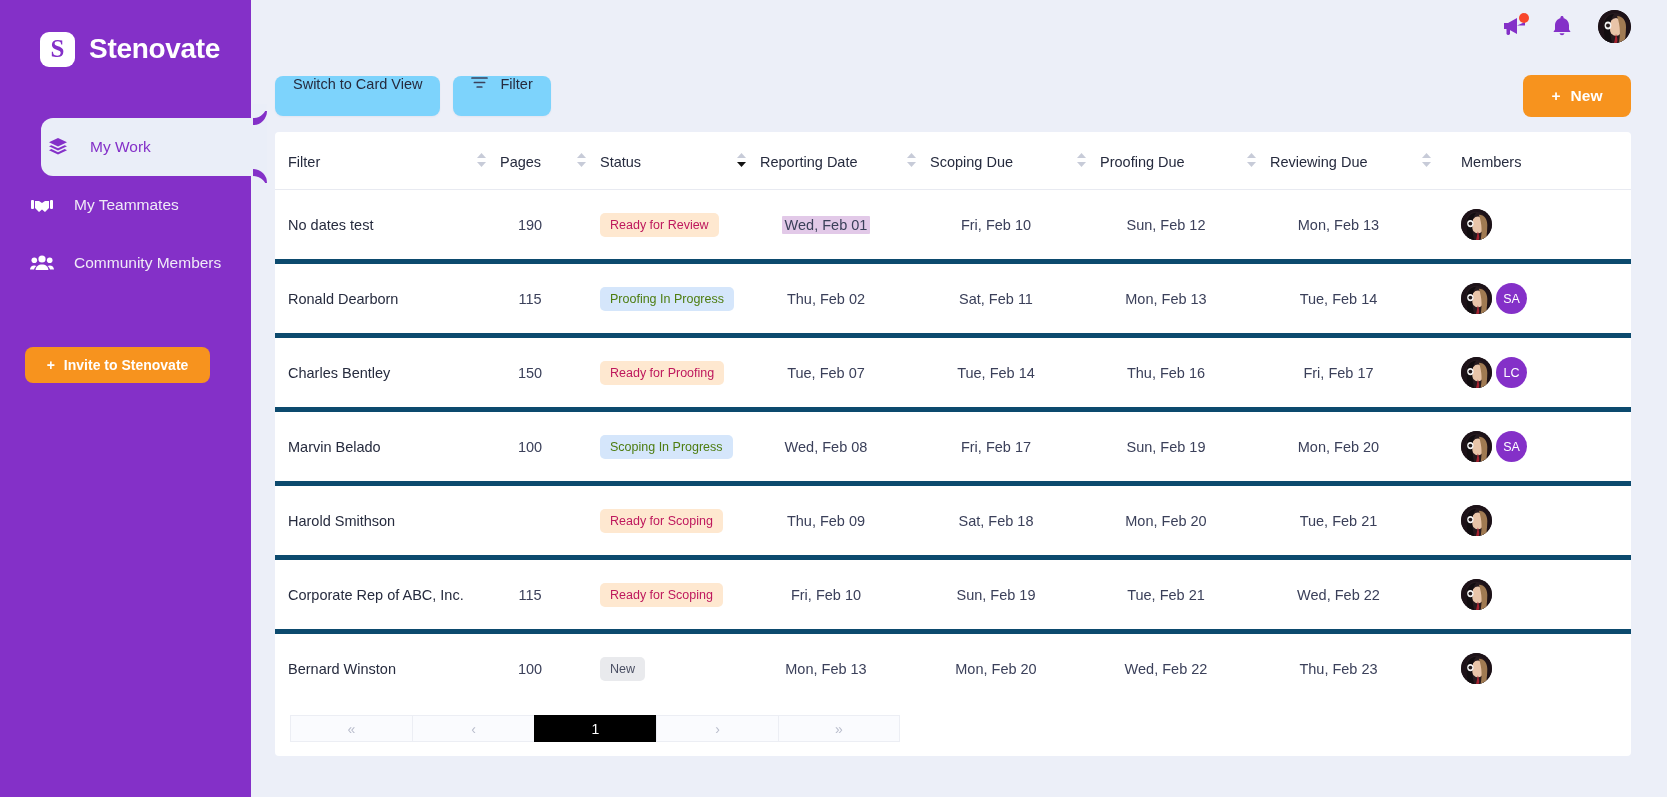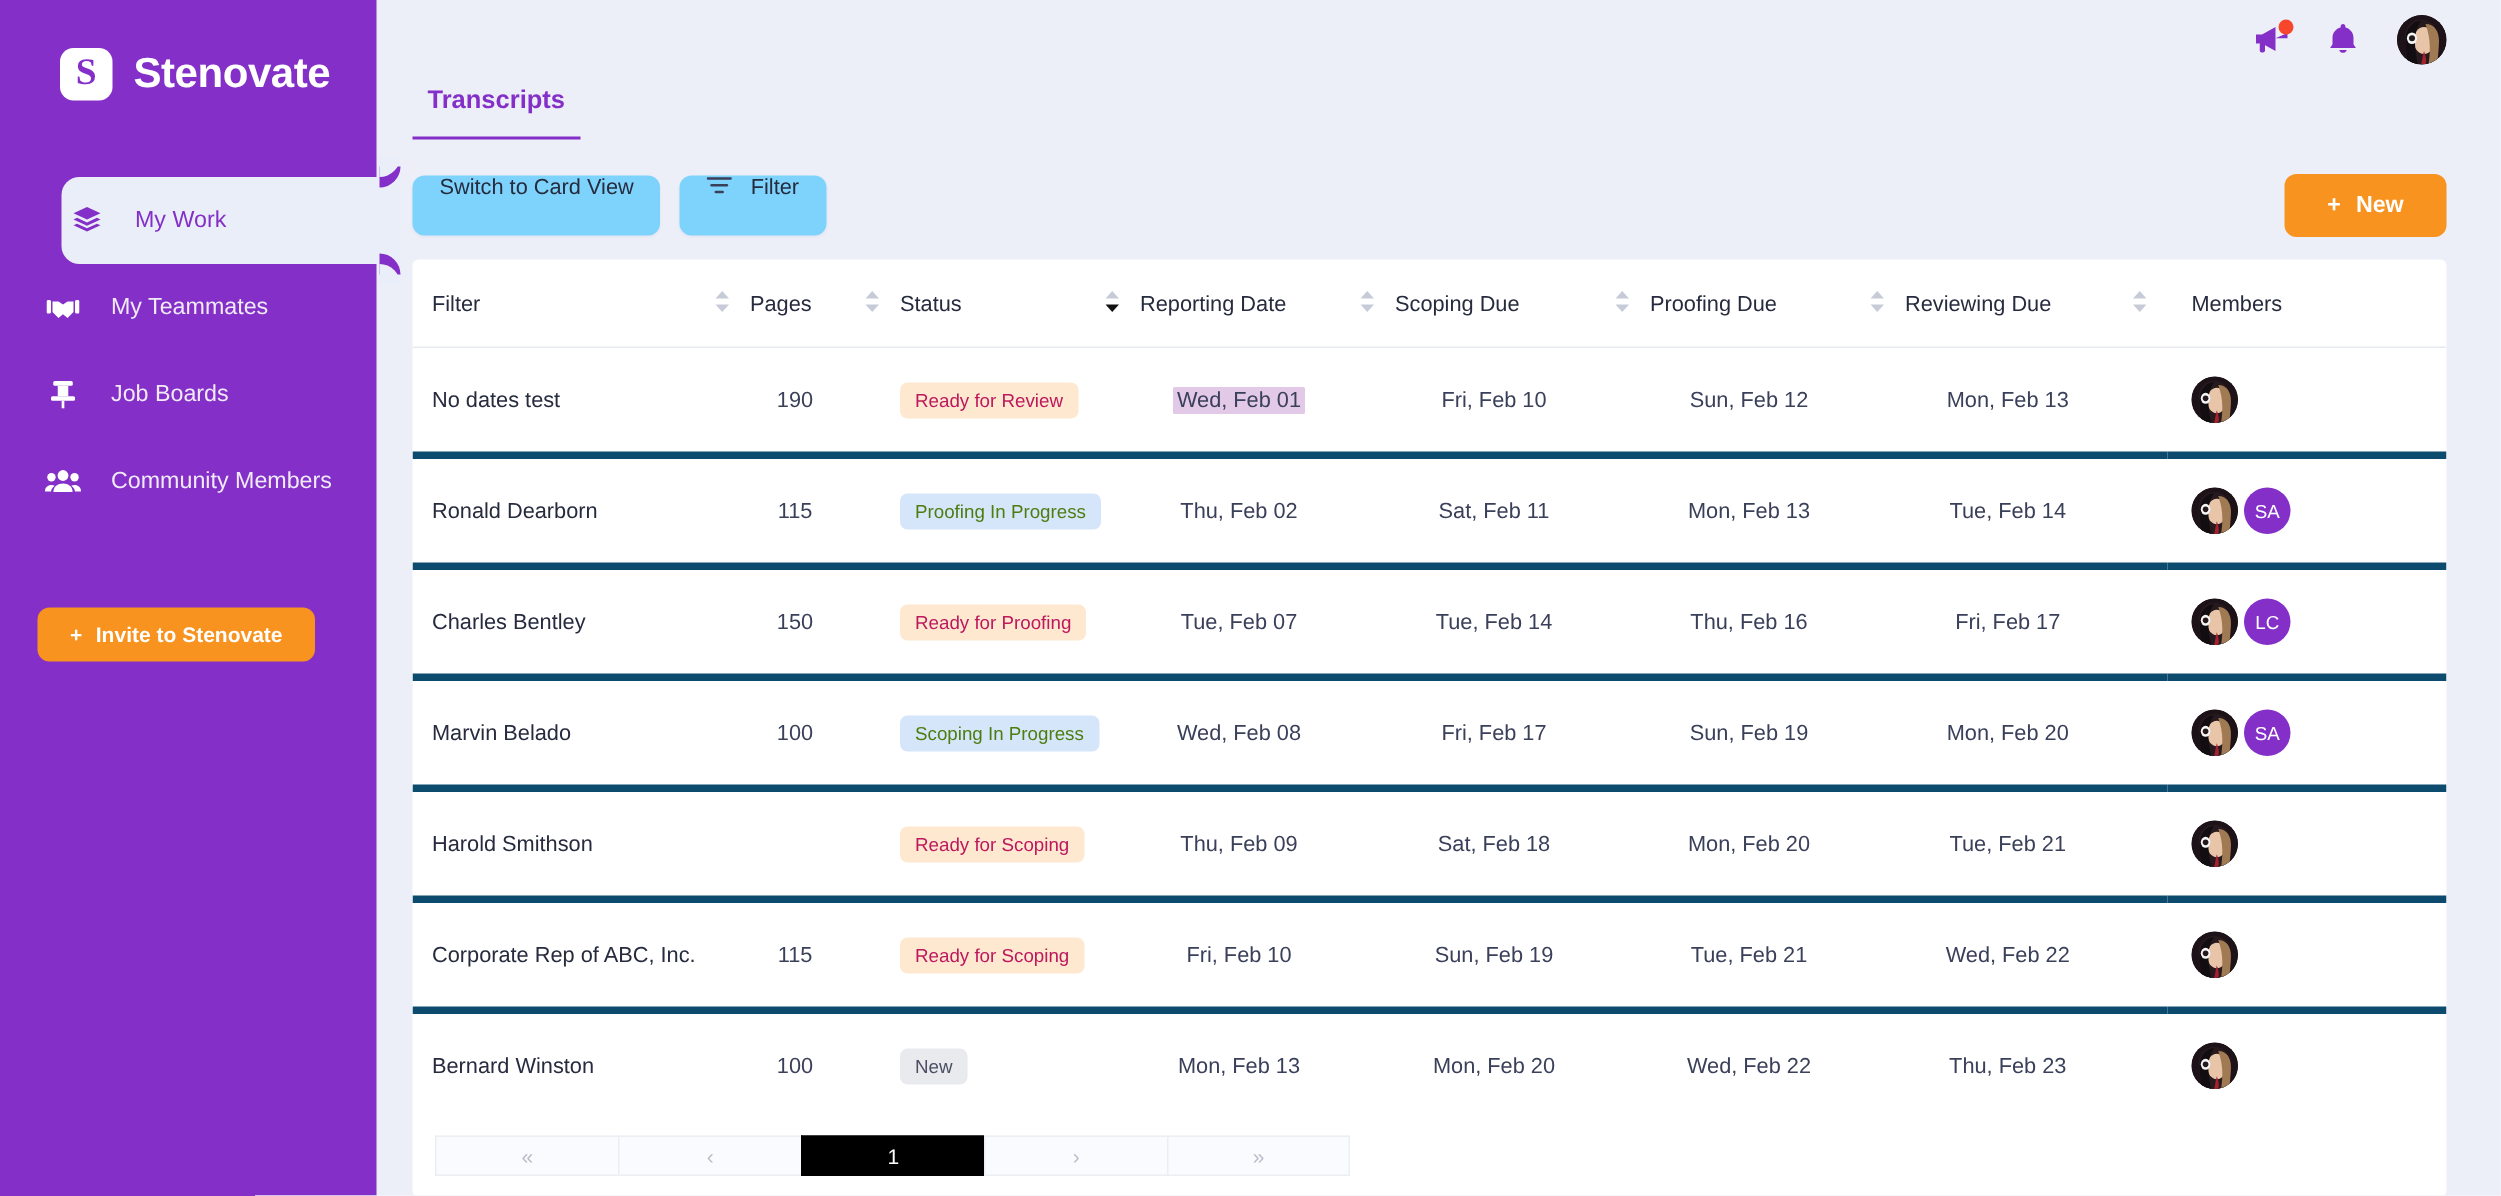--- a/index.html
+++ b/index.html
@@ -183,31 +183,20 @@
         <span class="ic">
           <svg width="22" height="18" viewBox="0 0 22 18" fill="#ffffff">
             <rect x="0" y="4" width="3" height="9" rx="1"></rect>
             <rect x="19" y="4" width="3" height="9" rx="1"></rect>
             <path d="M4 5h4l3 2 3-2h4v7l-4 4-3-2.5L8 16 4 12z"></path>
           </svg>
         </span>
         <span>My Teammates</span>
       </div>
 
-      <div class="nav-item">
-        <span class="ic">
-          <svg width="18" height="20" viewBox="0 0 18 20" fill="#ffffff">
-            <rect x="2.5" y="1" width="13" height="3.2" rx="1"></rect>
-            <rect x="5.5" y="4.2" width="7" height="7"></rect>
-            <rect x="1" y="11.2" width="16" height="3" rx="1"></rect>
-            <rect x="8.1" y="14.2" width="1.8" height="5"></rect>
-          </svg>
-        </span>
-        <span>Job Boards</span>
-      </div>
 
       <div class="nav-item">
         <span class="ic">
           <svg width="24" height="18" viewBox="0 0 24 18" fill="#ffffff">
             <circle cx="12" cy="5" r="3.6"></circle>
             <circle cx="4.3" cy="6.2" r="2.8"></circle>
             <circle cx="19.7" cy="6.2" r="2.8"></circle>
             <path d="M5.6 16c0-3.6 2.9-5.6 6.4-5.6s6.4 2 6.4 5.6z"></path>
             <path d="M0 15.6c0-2.7 1.9-4.2 4.3-4.2 .8 0 1.5.2 2.2.5-1.4 1-2.3 2.3-2.5 3.7z"></path>
             <path d="M24 15.6c0-2.7-1.9-4.2-4.3-4.2-.8 0-1.5.2-2.2.5 1.4 1 2.3 2.3 2.5 3.7z"></path>
@@ -247,23 +236,20 @@
           <ellipse cx="18" cy="17" rx="7" ry="9" fill="#e8c4a8"></ellipse>
           <path d="M19 6c6 0 9 5 9 11 0 6-1 12-1 16h-6c1-7 2-16-2-27z" fill="#a07a52"></path>
           <path d="M6 14c1-6 5-10 10-10-3 4-4 9-4 14 0 5 1 11 2 15H7c0-6-2-13-1-19z" fill="#120d10"></path>
           <ellipse cx="10" cy="15.5" rx="3.4" ry="3.9" fill="#f4f4f4"></ellipse>
           <circle cx="10" cy="15.5" r="2" fill="#241a1c"></circle>
           <path d="M18 24c1 3 2 6 1 9h-3c1-3 1-6 2-9z" fill="#a5212e"></path>
         </svg>
       </span>
     </div>
 
-    <div class="tabs">
-      <span class="tab">Transcripts</span>
-    </div>
 
     <div class="toolbar">
       <button class="btn-white">
         <span>Switch to Card View</span>
       </button>
       <button class="btn-white">
         <span>
           <svg width="17" height="13" viewBox="0 0 17 13" stroke="#3b405a" stroke-width="1.7" stroke-linecap="round">
             <line x1="1" y1="2" x2="16" y2="2"></line>
             <line x1="3.4" y1="6.5" x2="13.6" y2="6.5"></line>

